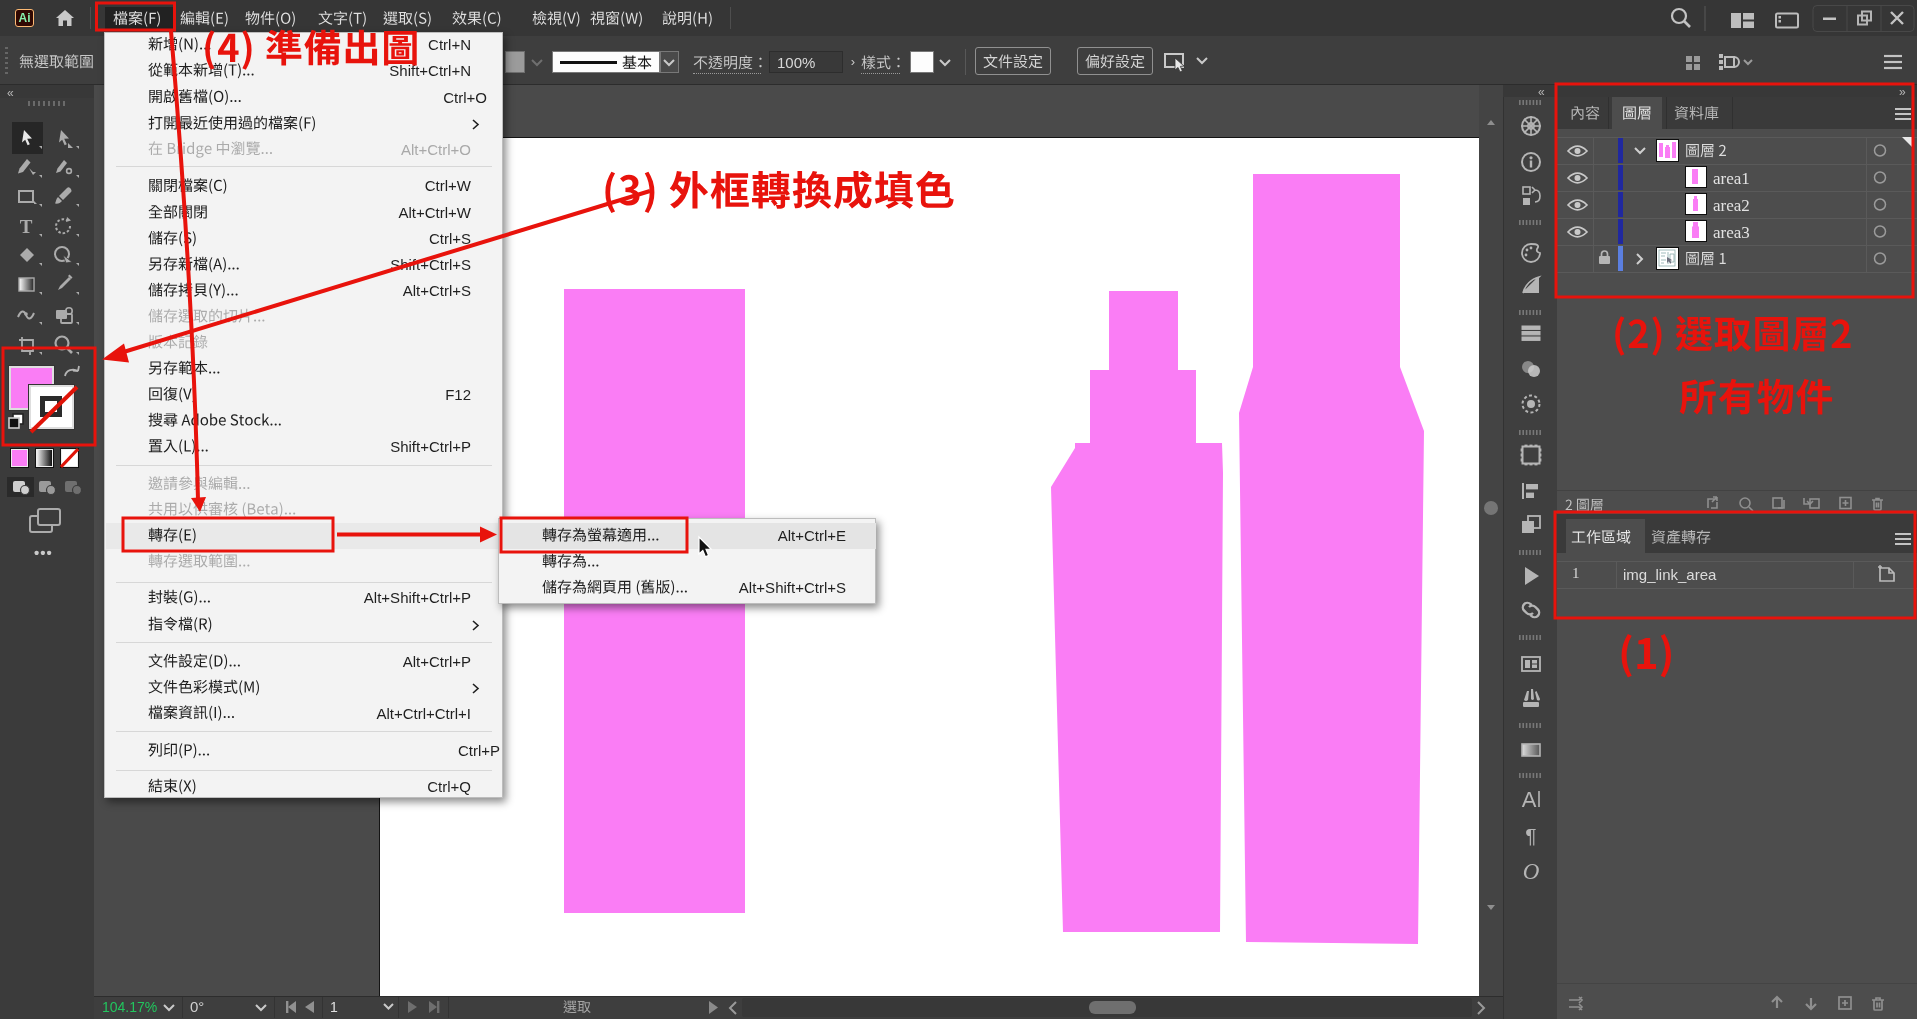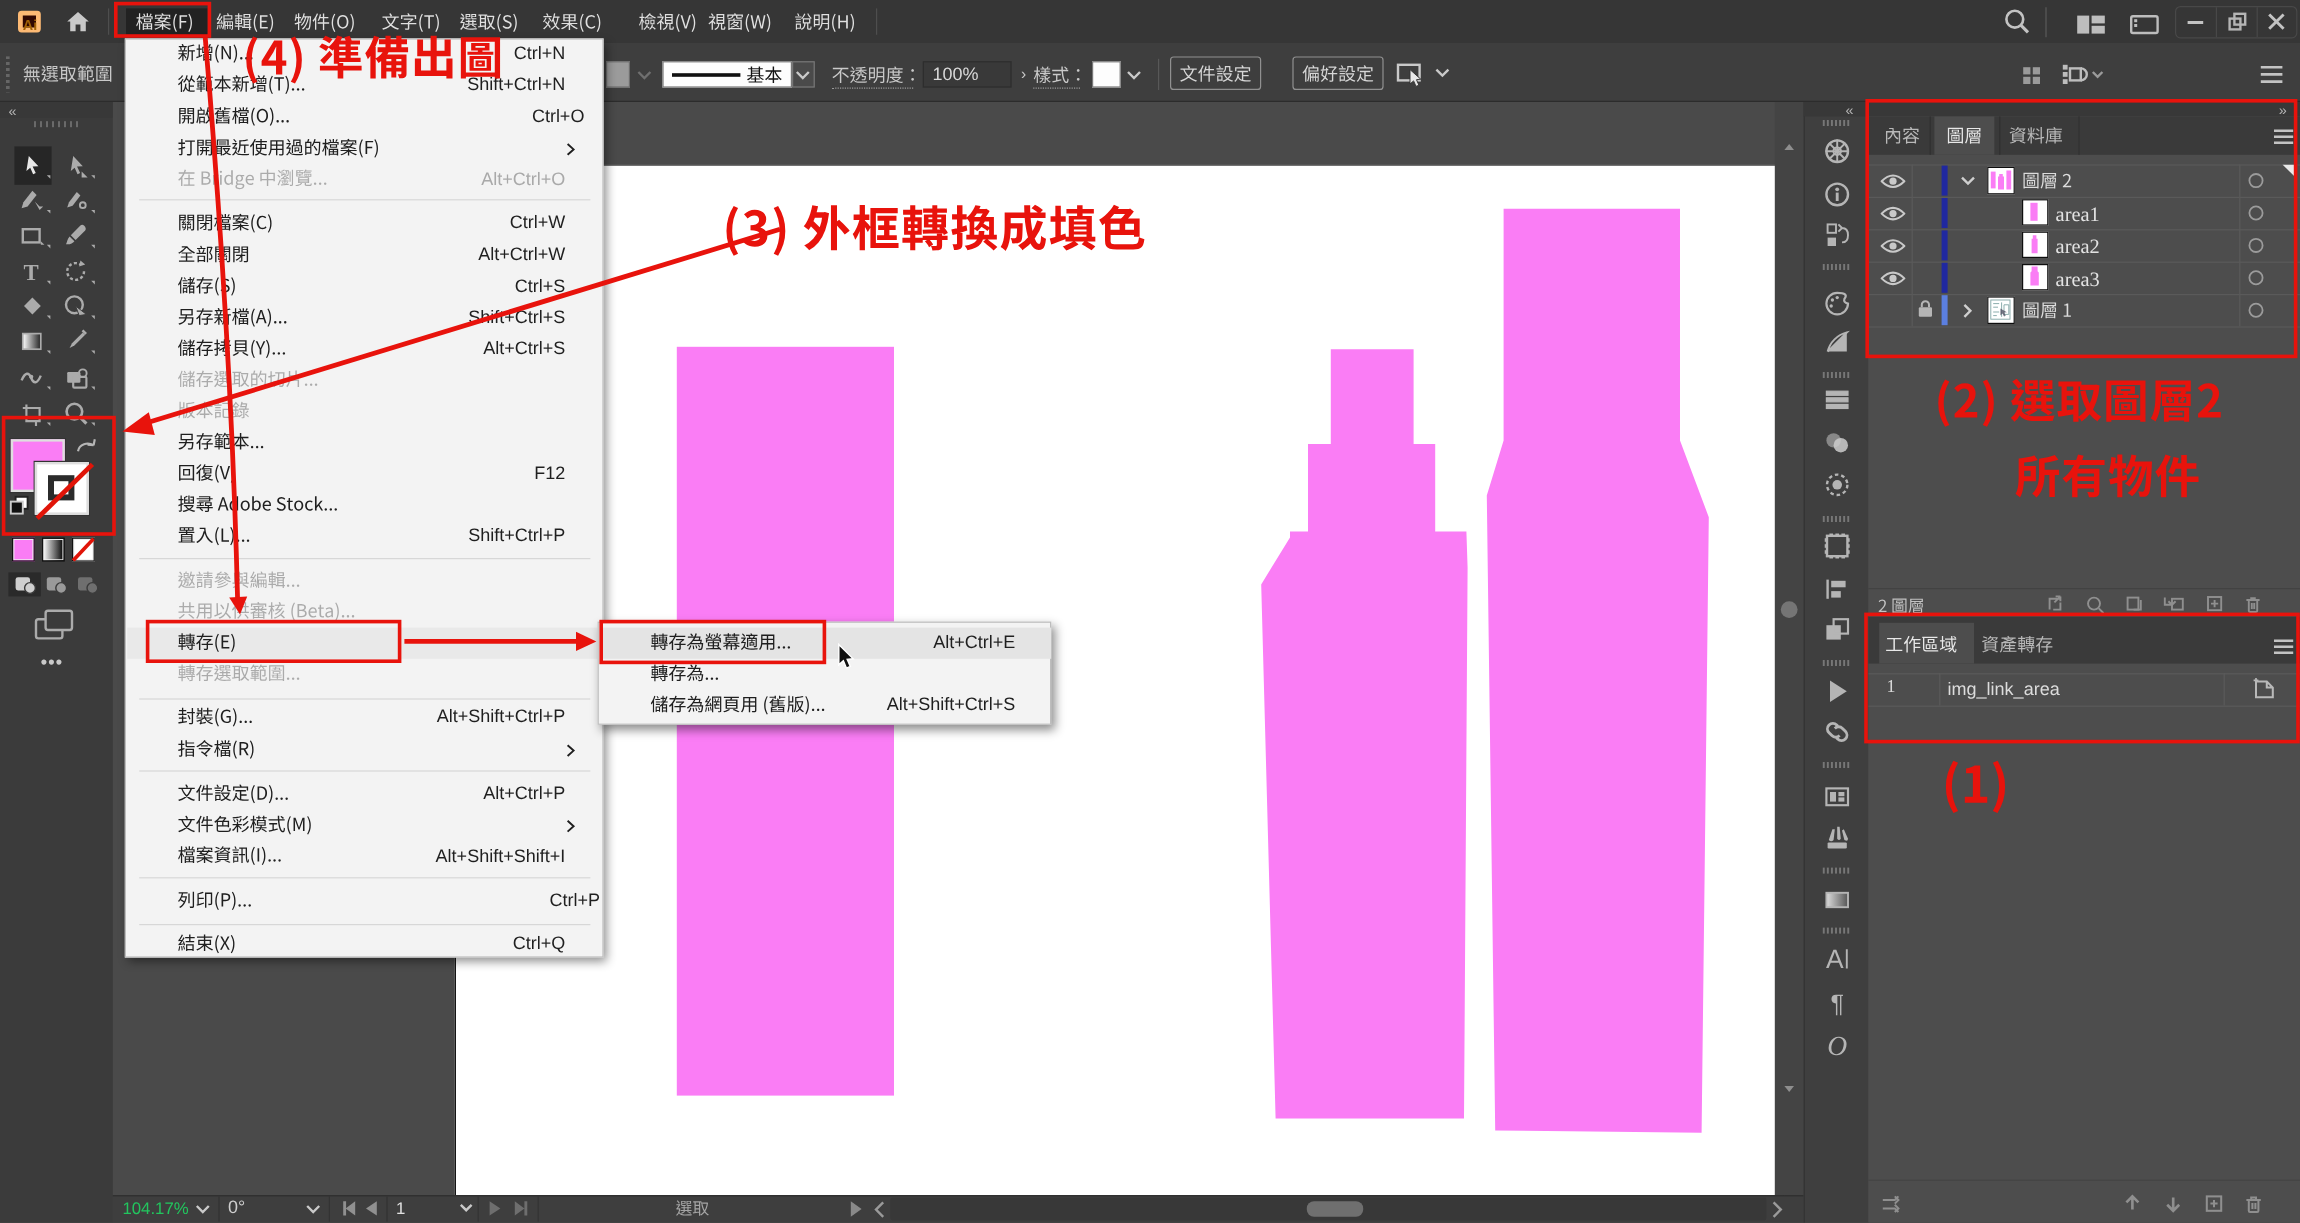--- a/index.html
+++ b/index.html
@@ -47,21 +47,21 @@
           <circle cx="12" cy="423" r="7" fill="#757575"></circle>
         </svg>
       </div>
     </div>
     <div id="tools" class="abs"></div>
     <div id="toolhead" class="abs"></div>
     <div id="statusbar" class="abs"></div>
     <div id="dockstrip" class="abs"></div>
     <div id="dock" class="abs"></div>
     <div id="dockhead" class="abs"></div>
-    <div class="abs" style="left:15px;top:9px;width:19px;height:18px;background:#300802;border:4px solid #fdba74;border-radius:3px;color:#a16207;font-size:12px;font-weight:bold;text-align:center;line-height:17px">Ai</div>
+    <div class="abs" style="left:15px;top:9px;width:19px;height:18px;background:#300802;border:1px solid #fdba74;border-radius:3px;color:#86efac;font-size:12px;font-weight:bold;text-align:center;line-height:17px">Ai</div>
     <svg class="abs" style="left:55px;top:8px" width="20" height="20">
       <path d="M10,2 L19,10 H16.5 V18 H12 V12.5 H8 V18 H3.5 V10 H1 Z" fill="#c9c9c9"></path>
     </svg>
     <div class="abs" style="left:90px;top:7px;width:1px;height:22px;background:#4e4e4e"></div>
     <div class="abs" style="left:105px;top:7px;width:68px;height:23px;background:#222"></div>
     <div class="abs" style="left:730px;top:7px;width:1px;height:22px;background:#4e4e4e"></div>
     <svg class="abs" style="left:1665px;top:5px" width="250" height="28">
       <circle cx="14" cy="11" r="7" fill="none" stroke="#c3c3c3" stroke-width="2.2"></circle>
       <line x1="19" y1="16" x2="25" y2="22" stroke="#c3c3c3" stroke-width="2.6"></line>
       <line x1="40" y1="1" x2="40" y2="26" stroke="#4e4e4e" stroke-width="1.5"></line>
@@ -665,21 +665,21 @@
       <div class="msep" style="top:609px"></div>
       <div class="mrow" style="top:616px;">
         <span class="msc">Alt+Ctrl+P</span>
       </div>
       <div class="mrow" style="top:642px;">
         <svg style="position:absolute;right:22px;top:7px" width="9" height="13">
           <path d="M2,2 l5,4.5 -5,4.5" stroke="#1f1f1f" stroke-width="1.6" fill="none"></path>
         </svg>
       </div>
       <div class="mrow" style="top:668px;">
-        <span class="msc">Alt+Shift+Shift+I</span>
+        <span class="msc">Alt+Ctrl+Ctrl+I</span>
       </div>
       <div class="msep" style="top:698px"></div>
       <div class="mrow" style="top:705px;margin-left:29px;">
         <span class="msc">Ctrl+P</span>
       </div>
       <div class="msep" style="top:737px"></div>
       <div class="mrow" style="top:741px;">
         <span class="msc">Ctrl+Q</span>
       </div>
     </div>

